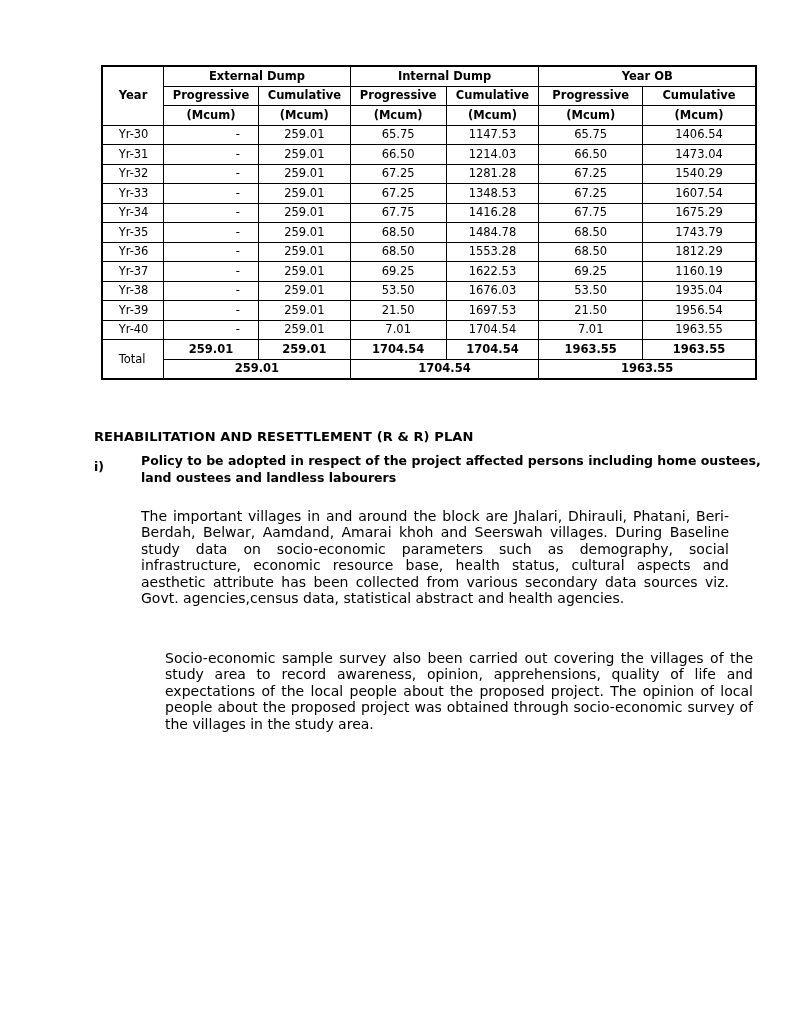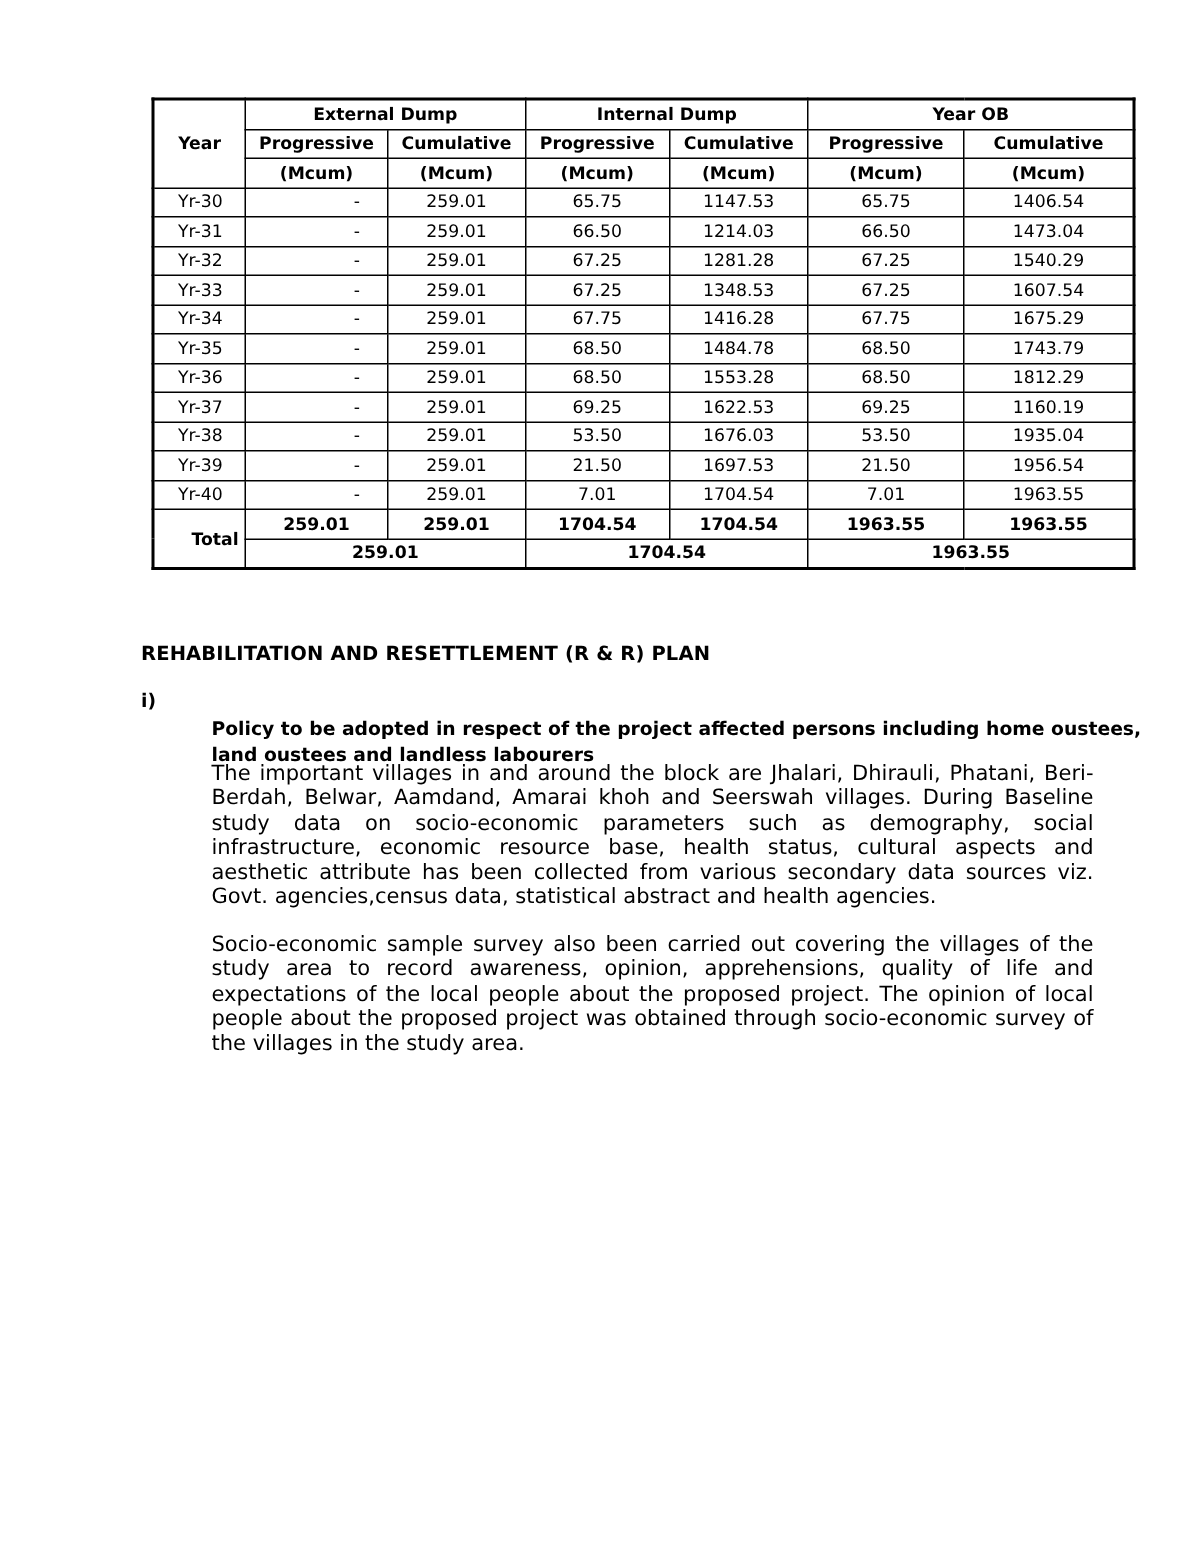--- a/index.html
+++ b/index.html
@@ -18,47 +18,47 @@
       padding: 0 4px;
       height: 18.5px;
       line-height: 17px;
       text-align: center;
       white-space: nowrap;
     }
     table.ob th { font-weight: bold; font-size: 11.5px; }
     table.ob td.year { text-align: center; padding-left: 5px; }
     table.ob td.dash { text-align: right; padding-right: 18px; }
     table.ob .bold { font-weight: bold; }
-    table.ob td.total-label { font-weight: bold; text-align: right; padding-left: 2px; }
+    table.ob td.total-label { font-weight: normal; text-align: center; padding-left: 2px; }
     col.c0 { width: 62px; }
     col.c1 { width: 95px; }
     col.c2 { width: 92px; }
     col.c3 { width: 96px; }
     col.c4 { width: 93px; }
     col.c5 { width: 104px; }
     col.c6 { width: 114px; }
 
     .heading {
       position: absolute; left: 94px; top: 429px;
       font-weight: bold; font-size: 13px; letter-spacing: 0.1px;
     }
     .sub-num {
       position: absolute; left: 94px; top: 459px;
       font-weight: bold; font-size: 12.5px;
     }
     .sub-title {
-      position: absolute; left: 141px; top: 477px; width: 620px;
+      position: absolute; left: 141px; top: 452px; width: 620px;
       font-weight: bold; font-size: 12.5px; line-height: 17px;
     }
     .para {
       position: absolute; left: 141px; width: 588px;
       font-size: 14px; line-height: 16.4px; text-align: justify;
     }
     .para1 { top: 508px; }
-    .para2 { top: 622px; }
+    .para2 { top: 650px; margin-left: 24px; }
   </style>
 </head>
 <body>
 
 <table class="ob">
   <colgroup>
     <col class="c0">
       <col class="c1">
       <col class="c2">
       <col class="c3">

